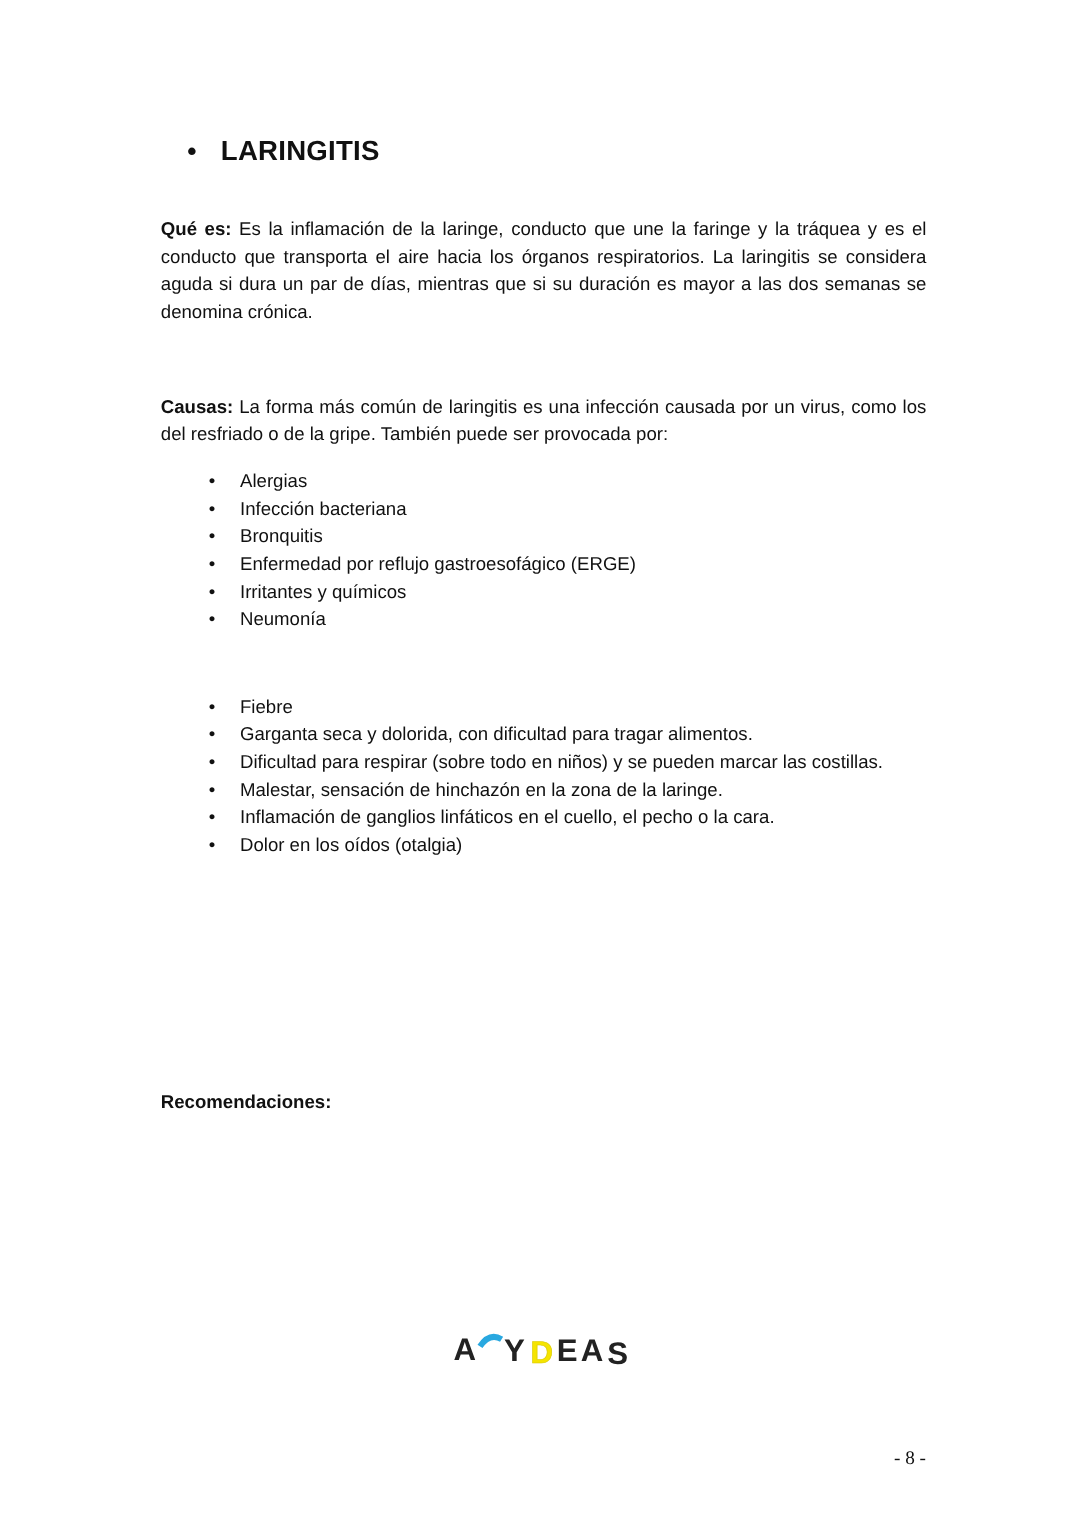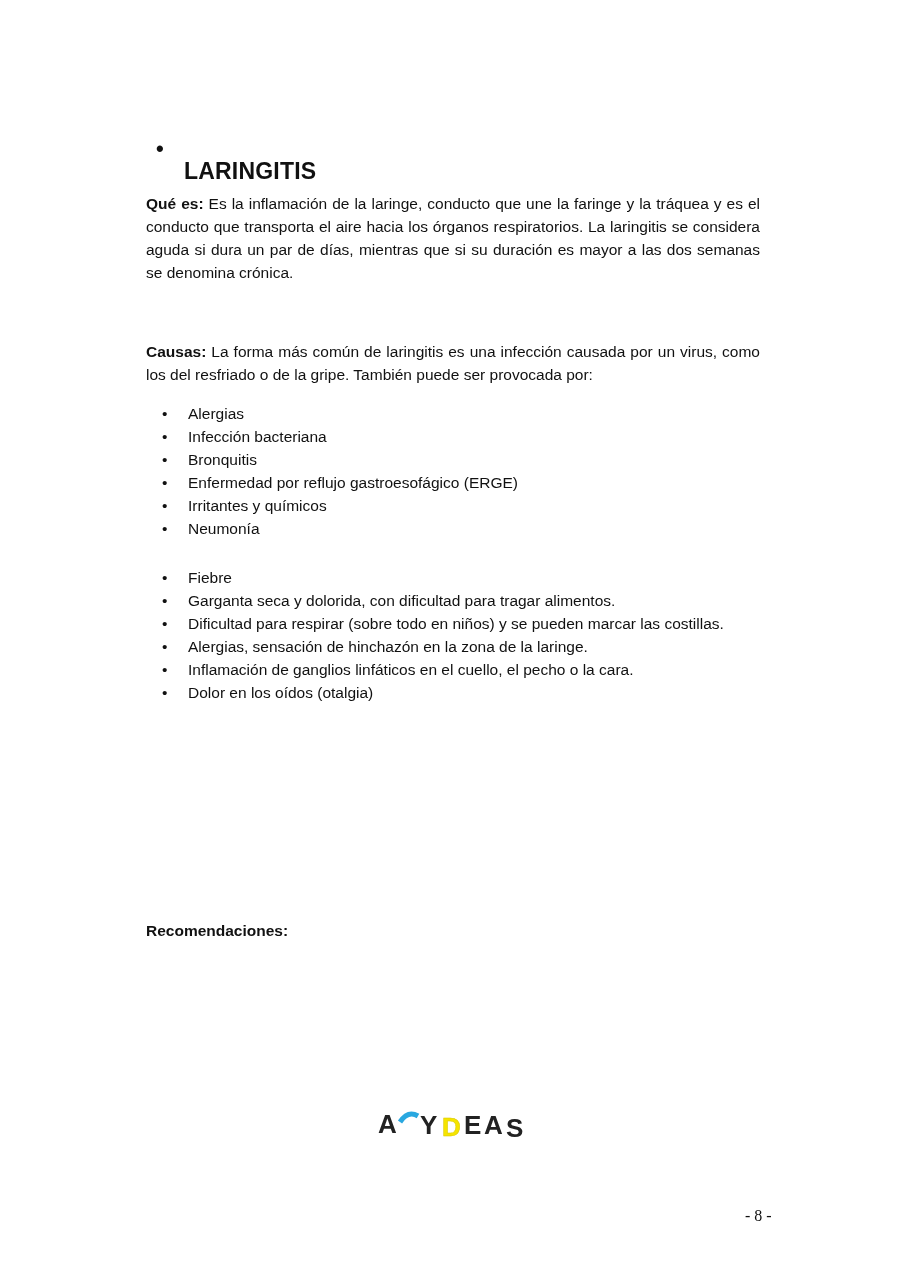--- a/index.html
+++ b/index.html
@@ -1,24 +1,24 @@
 <!DOCTYPE html>
 <html><head>
   <meta charset="utf-8">
   <style>
     html, body { margin: 0; padding: 0; background: #ffffff; }
     body { width: 905px; height: 1280px; position: relative; font-family: "Liberation Sans", "DejaVu Sans", sans-serif; color: #111; overflow: hidden; }
     .page { position: absolute; left: 130px; top: 0; width: 646px; }
     .title-row { position: absolute; top: 112px; left: 26px; display: flex; align-items: center; }
     .title-bullet { font-size: 22px; font-weight: bold; width: 28px; }
-    .title { font-size: 23px; font-weight: bold; letter-spacing: 0.2px; margin-top: 46px; }
+    .title { font-size: 23px; font-weight: bold; letter-spacing: 0.2px; }
     .section { position: absolute; left: 0; width: 646px; font-size: 15.5px; line-height: 23px; text-align: justify; }
-    .section p { margin: 16px; }
+    .section p { margin: 4px; }
     .label { font-weight: bold; }
-    ul.items { list-style: none; margin: 4px; padding: 0; }
+    ul.items { list-style: none; margin: 16px; padding: 0; }
     ul.items li { position: relative; padding-left: 54px; text-align: justify; }
     ul.items li::before { content: "\2022"; position: absolute; left: 28px; top: 0; }
     .logo { position: absolute; left: 378px; top: 1106px; width: 176px; height: 34px; }
     .page-num { position: absolute; left: 745px; top: 1207px; font-family: "Liberation Serif", serif; font-size: 16px; }
   </style>
 </head>
 <body>
 
 <div class="page">
 
@@ -41,21 +41,21 @@
       <li>Irritantes y químicos</li>
       <li>Neumonía</li>
     </ul>
   </div>
 
   <div class="section" style="top:562px;">
     <ul class="items">
       <li>Fiebre</li>
       <li>Garganta seca y dolorida, con dificultad para tragar alimentos.</li>
       <li>Dificultad para respirar (sobre todo en niños) y se pueden marcar las costillas.</li>
-      <li>Alergias, sensación de hinchazón en la zona de la laringe.</li>
+      <li>Malestar, sensación de hinchazón en la zona de la laringe.</li>
       <li>Inflamación de ganglios linfáticos en el cuello, el pecho o la cara.</li>
       <li>Dolor en los oídos (otalgia)</li>
     </ul>
   </div>
 
   <div class="section" style="top:903px;">
     <p><span class="label">Recomendaciones:</span></p>
     <div style="height:23px;"></div>
     <ul class="items">
     </ul>

